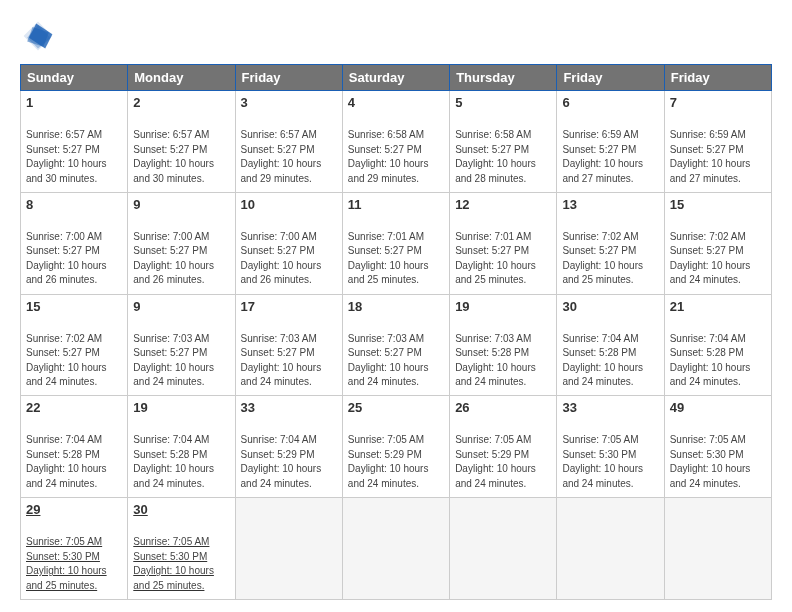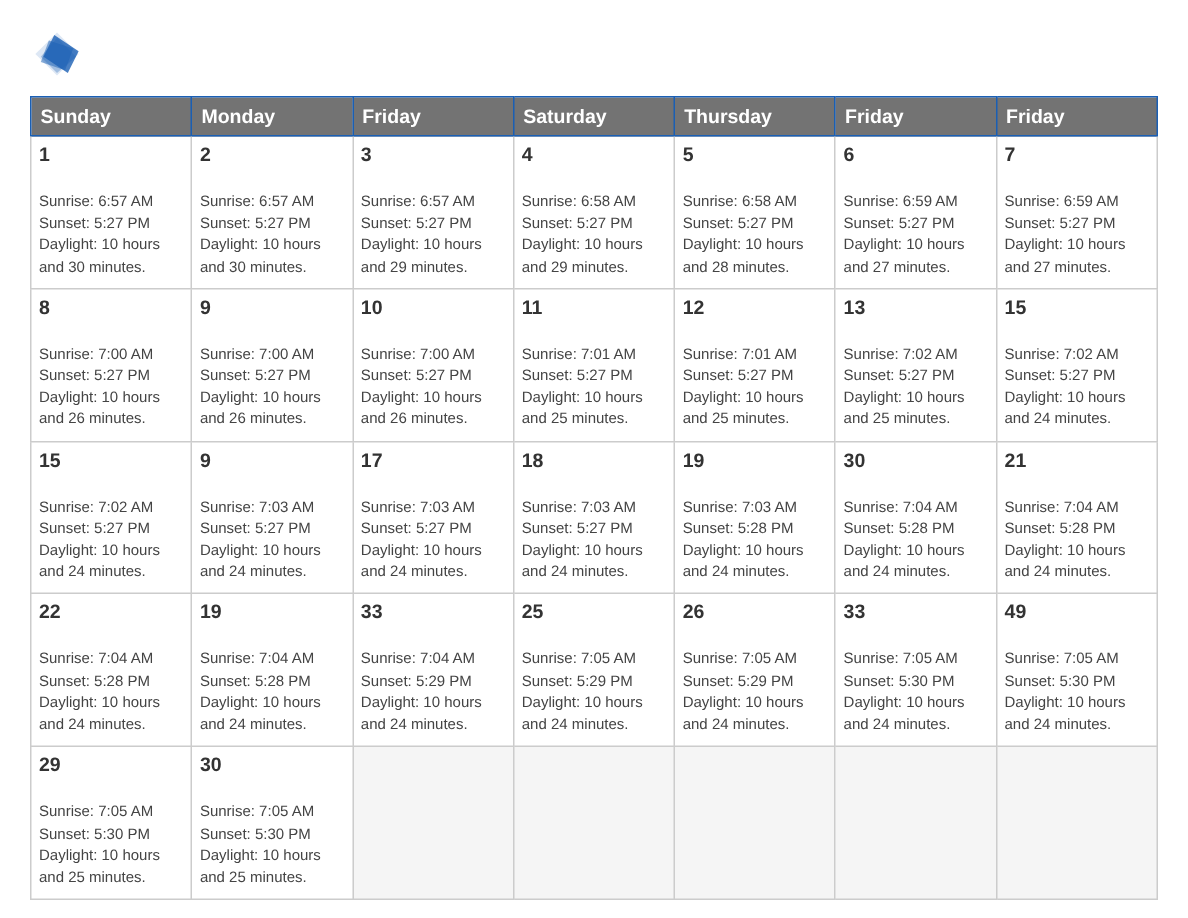--- a/index.html
+++ b/index.html
@@ -95,20 +95,21 @@
       font-size: 10px;
       color: #444;
       line-height: 1.45;
       margin-top: 18px;
     }
     .empty-cell {
       background: #f5f5f5;
     }
     .last-row td {
       height: 72px;
+      text-decoration: underline;
     }
   </style>
 </head>
 <body>
 
 <div class="page">
   <div class="header">
     <div class="logo">
       <svg class="logo-icon" viewBox="0 0 40 40" xmlns="http://www.w3.org/2000/svg">
         <polygon points="20,4 36,20 20,36 4,20" fill="#1a5fb4" opacity="0.15"></polygon>

